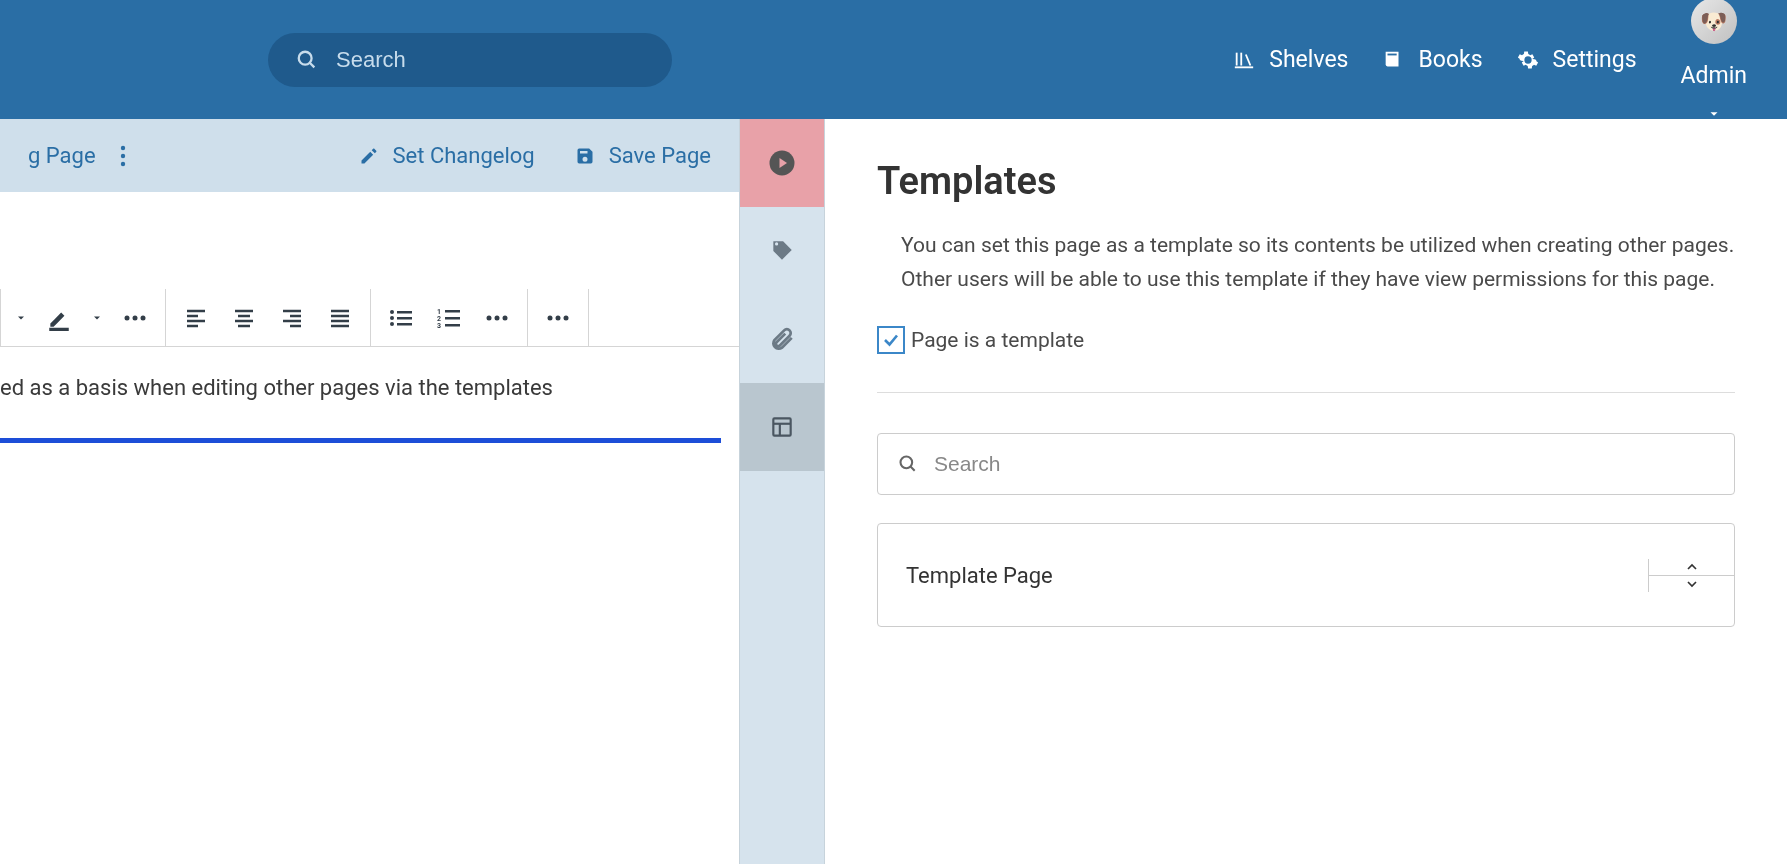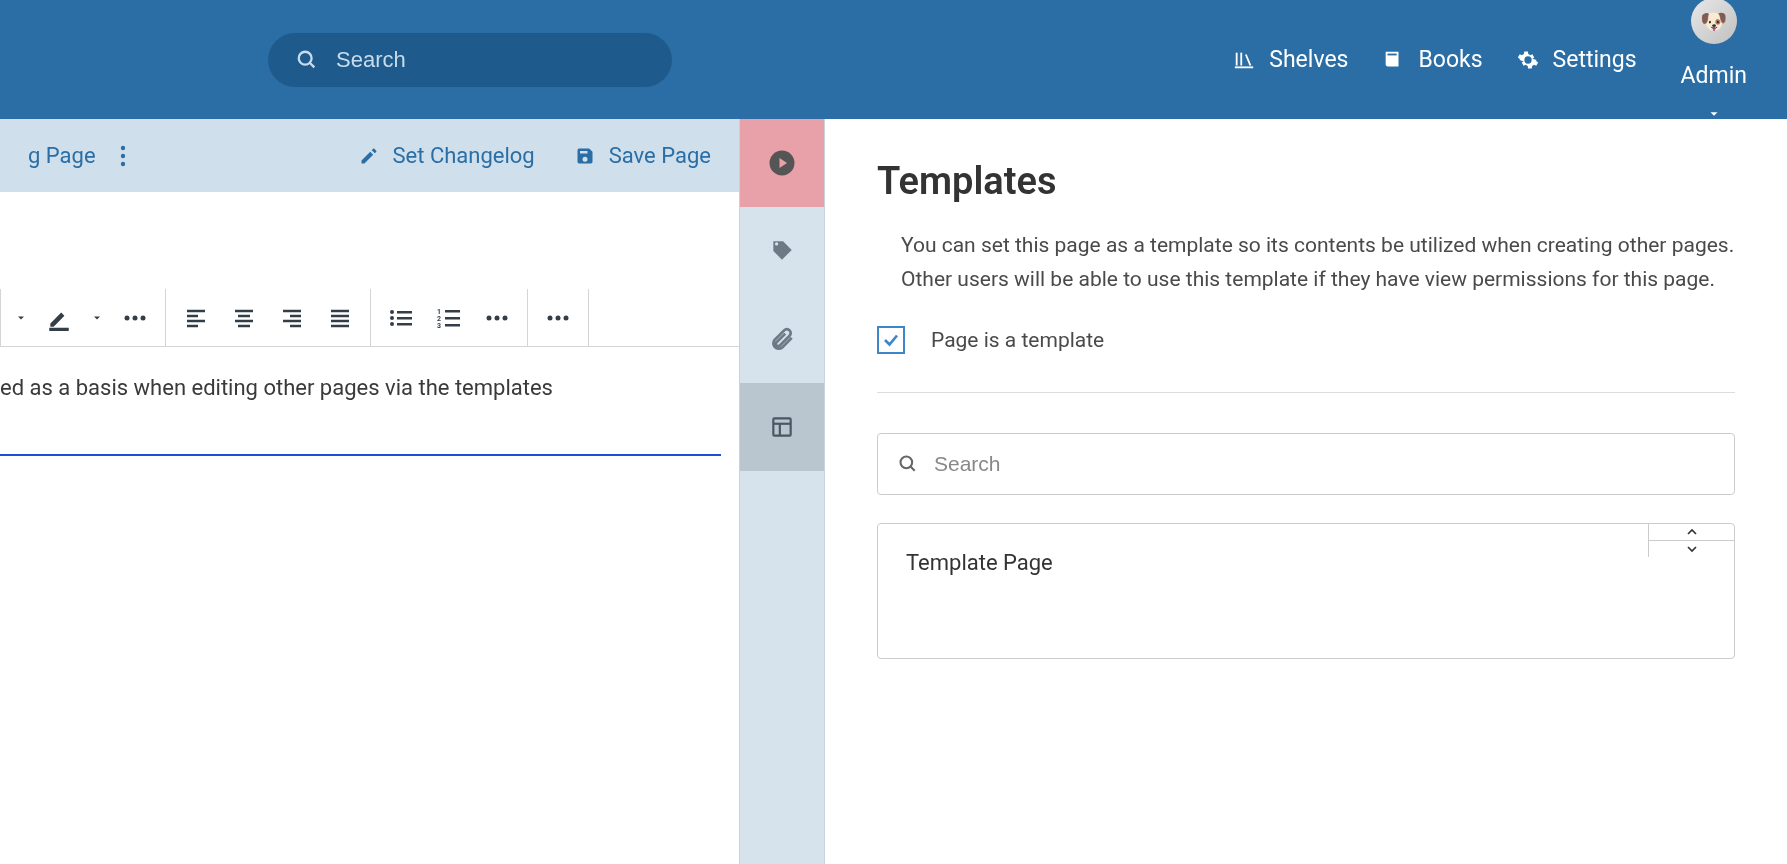--- a/index.html
+++ b/index.html
@@ -19,37 +19,37 @@
 .editor-bar { background: #cfdfeb; height: 73px; display: flex; align-items: center; padding: 16px 28px; gap: 38px; color: #2a6ea5; font-size: 22px; }
 .editor-bar-left { display: flex; align-items: center; gap: 24px; }
 .editor-bar-right { margin-left: auto; display: flex; align-items: center; gap: 40px; }
 .bar-link { display: flex; align-items: center; gap: 14px; cursor: pointer; color: #2a6ea5; }
 .toolbar { background: #fff; border-bottom: 1px solid #d5d5d5; height: 58px; display: flex; align-items: stretch; margin-top: 97px; }
 .tool-group { display: flex; align-items: center; border-right: 1px solid #d5d5d5; padding: 0 6px; }
 .tool-btn { width: 48px; height: 100%; display: flex; align-items: center; justify-content: center; cursor: pointer; color: #333e48; }
 .tool-btn.narrow { width: 28px; }
 .tool-group:first-child { border-left: 1px solid #d5d5d5; }
 .editor-body { padding: 28px 0 0 0; font-size: 22px; color: #3a3a3a; }
-.editor-text { padding-bottom: 54px; border-bottom: 2px solid #1d4ed8; margin-right: 18px; }
+.editor-text { padding-bottom: 38px; border-bottom: 5px solid #1d4ed8; margin-right: 18px; }
 .side-tabs { width: 86px; background: #d6e3ed; display: flex; flex-direction: column; border-left: 1px solid #c7d3db; border-right: 1px solid #c7d3db; }
 .side-tab { height: 88px; display: flex; align-items: center; justify-content: center; cursor: pointer; color: #5a6a78; }
 .side-tab.active { background: #e8a1a8; color: #4a4a4a; }
 .side-tab.selected { background: #b9c6cf; }
 .side-panel { width: 962px; background: #fff; padding: 40px 52px 40px 52px; overflow-y: auto; }
 .panel-title { font-size: 38px; font-weight: 600; color: #333; margin-bottom: 26px; }
 .panel-desc { font-size: 21px; color: #4a4a4a; line-height: 1.6; margin-bottom: 30px; margin-left: 24px; }
-.checkbox-row { display: flex; align-items: center; gap: 26px; margin-bottom: 38px; margin-top: 16px; }
+.checkbox-row { display: flex; align-items: center; gap: 6px; margin-bottom: 38px; margin-top: 16px; }
 .checkbox { width: 28px; height: 28px; border: 2px solid #3b87c8; display: flex; align-items: center; justify-content: center; cursor: pointer; }
 .checkbox svg { width: 18px; height: 18px; }
 .checkbox-label { font-size: 21px; color: #4a4a4a; }
 .divider { border: none; border-top: 1px solid #ddd; margin-bottom: 40px; }
 .template-search { border: 1px solid #ccc; border-radius: 4px; height: 62px; display: flex; align-items: center; padding: 0 20px; gap: 16px; margin-bottom: 28px; }
 .template-search input { border: none; outline: none; font-size: 21px; width: 100%; color: #666; }
 .template-search input::placeholder { color: #888; }
-.template-card { border: 1px solid #ccc; border-radius: 4px; display: flex; align-items: flex-start; height: 136px; }
+.template-card { border: 1px solid #ccc; border-radius: 4px; display: flex; align-items: center; height: 104px; }
 .template-card-main { flex: 1; padding: 26px 28px; display: flex; flex-direction: column; justify-content: center; gap: 8px; }
 .template-name { font-size: 22px; color: #333; }
 .template-updated { font-size: 21px; color: #666; }
 .template-arrows { width: 86px; display: flex; flex-direction: column; border-left: 1px solid #ccc; }
 .arrow-btn { flex: 1; display: flex; align-items: center; justify-content: center; cursor: pointer; }
 .arrow-btn:first-child { border-bottom: 1px solid #ccc; }
 svg { display: block; }
 </style>
 </head>
 <body>

